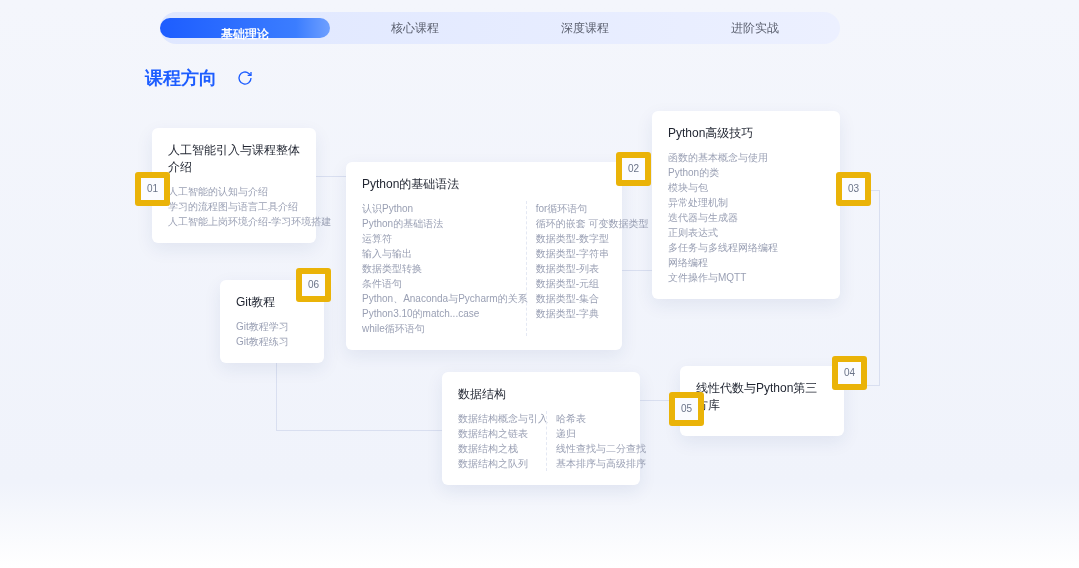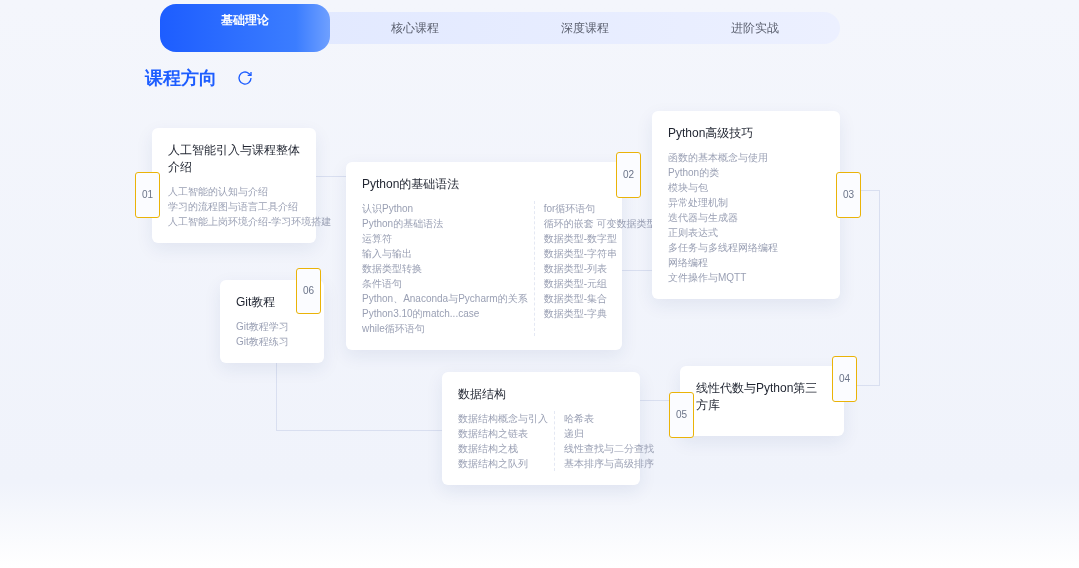--- a/index.html
+++ b/index.html
@@ -31,21 +31,21 @@
     text-align: center;
     color: #5a5f6e;
     font-size: 12px;
     line-height: 32px;
     cursor: pointer;
   }
   .tab.active {
     background: linear-gradient(90deg, #1d5dff 0%, #3b7dff 80%, #6fa0ff 100%);
     color: #fff;
     border-radius: 16px;
-    height: 48px;
+    height: 20px;
     font-weight: 600;
   }
 
   
   .section-title {
     position: absolute;
     left: 145px;
     top: 66px;
     display: flex;
     align-items: center;
@@ -65,25 +65,25 @@
   }
   .connector {
     position: absolute;
     background: #d9dff0;
   }
 
   
   .badge {
     position: absolute;
     background: #fbfcff;
-    border: 1px solid #eab308;
+    border: 6px solid #eab308;
     border-radius: 3px;
     font-size: 10px;
     color: #6b7489;
-    padding: 16px 6px;
+    padding: 5px 6px;
     line-height: 12px;
     z-index: 5;
   }
 
   
   .card {
     position: absolute;
     background: #ffffff;
     border-radius: 6px;
     box-shadow: 0 6px 18px rgba(30,50,120,0.08);
@@ -96,21 +96,21 @@
     color: #1f2430;
     margin-bottom: 8px;
   }
   .card ul { list-style: none; }
   .card li {
     font-size: 10px;
     color: #9aa0b4;
     line-height: 15px;
     white-space: nowrap;
   }
-  .card .cols { display: flex; gap: 16px; }
+  .card .cols { display: flex; gap: 8px; }
   .card .col { flex: 1; position: relative; }
   .card .col + .col::before {
     content: "";
     position: absolute;
     left: -10px;
     top: 0;
     bottom: 0;
     border-left: 1px dashed #e4e8f3;
   }
 </style>

